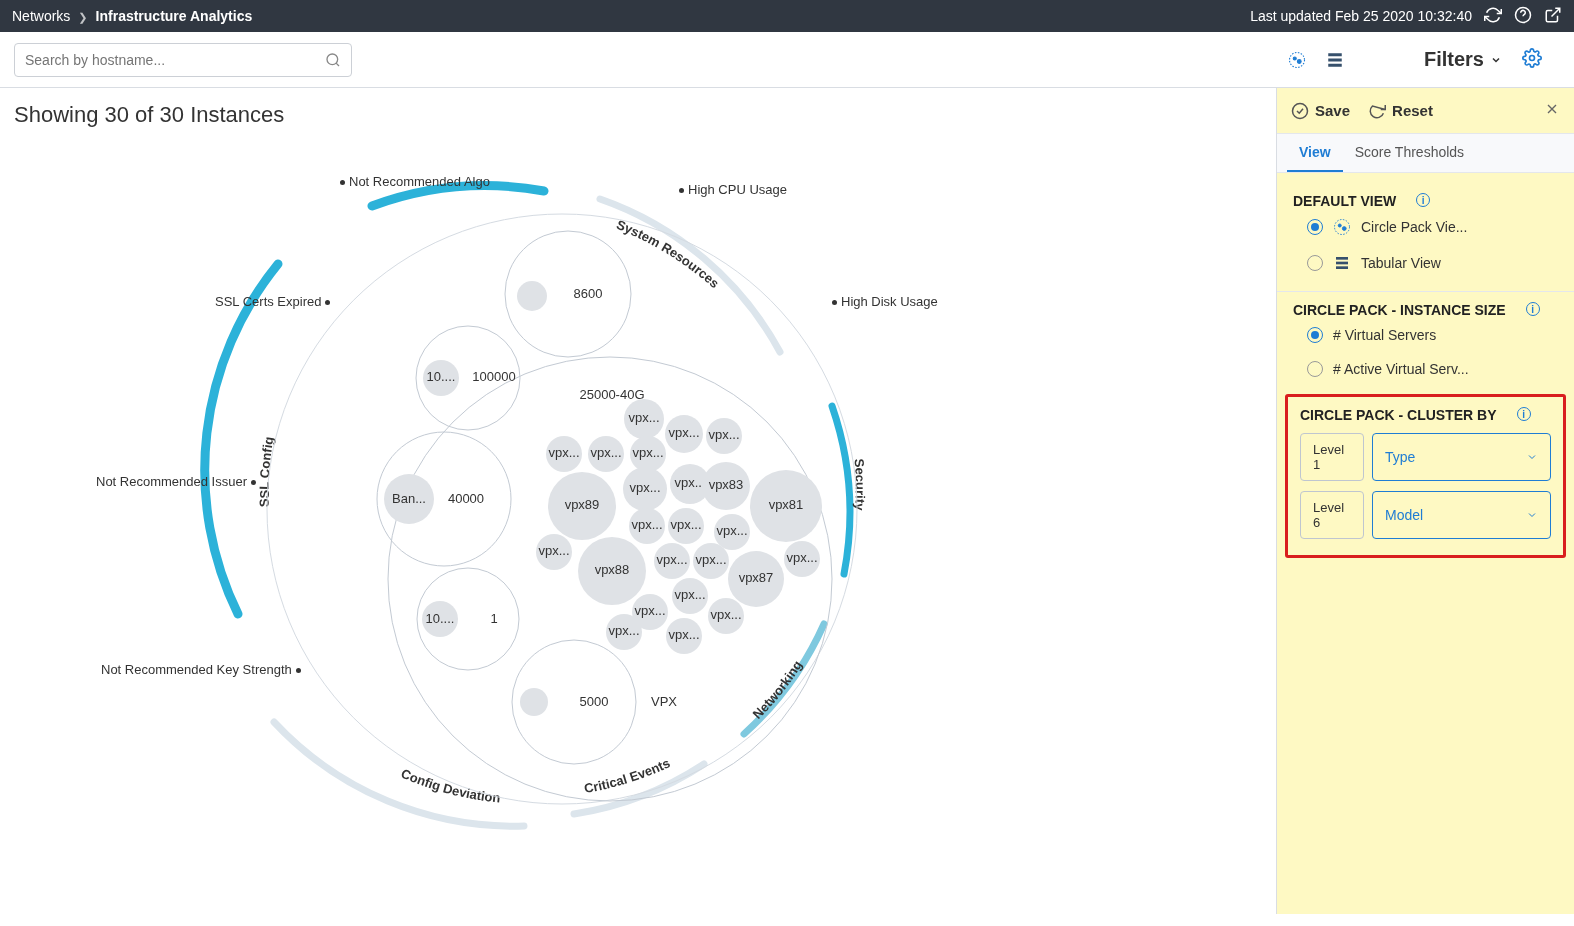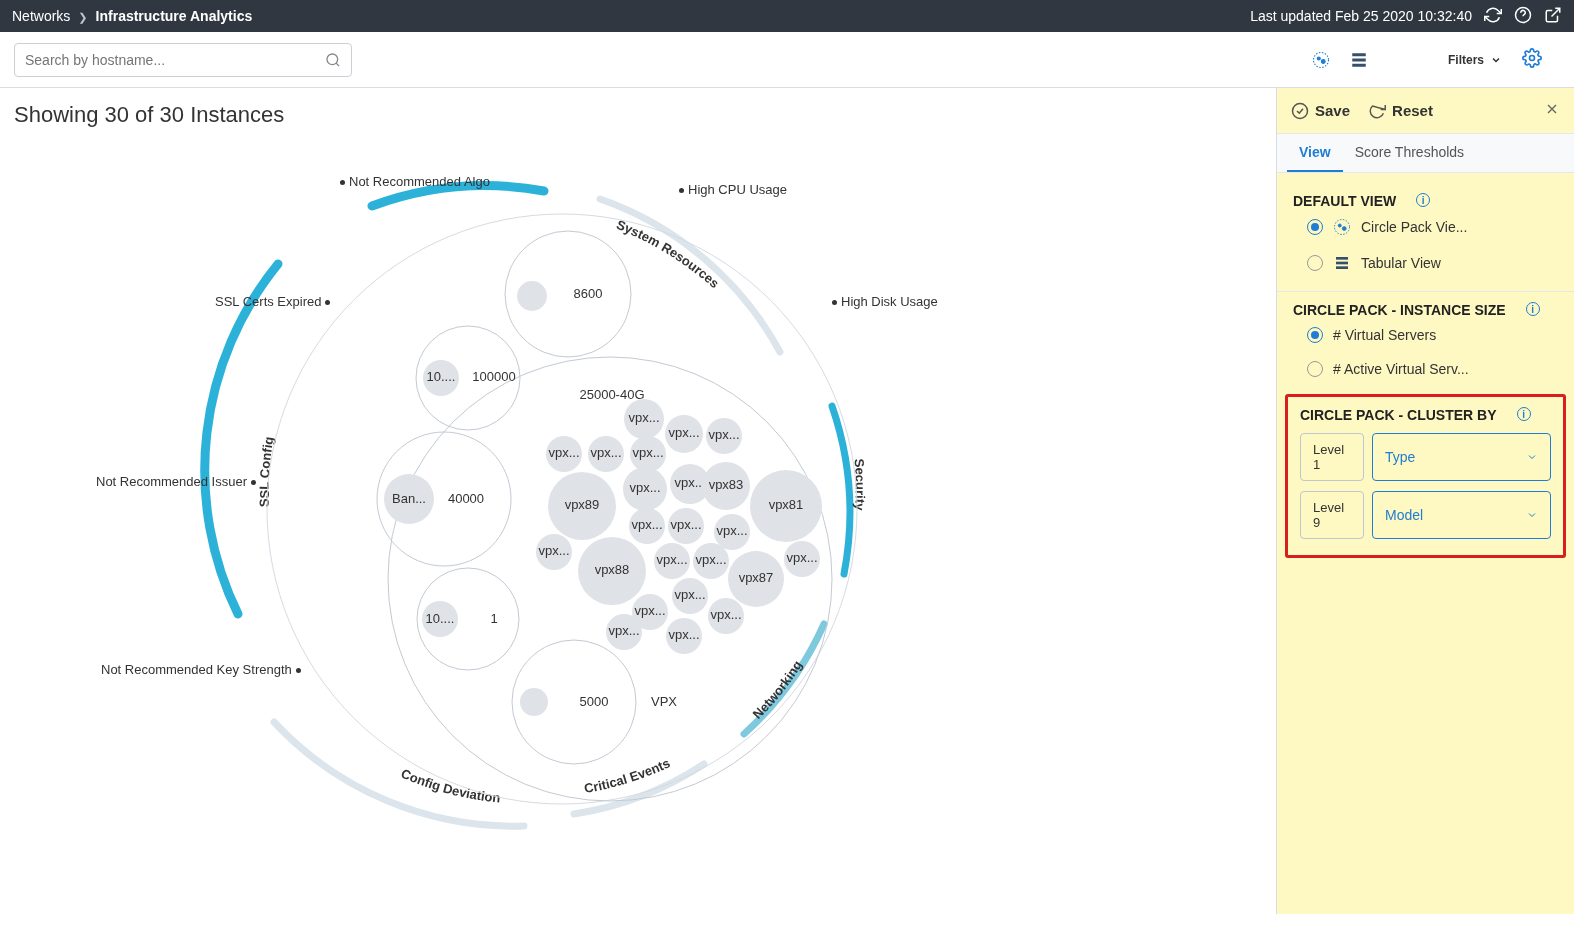--- a/index.html
+++ b/index.html
@@ -7,21 +7,21 @@
 .topbar{background:#303741;color:#fff;height:32px;display:flex;align-items:center;padding:0 12px;font-size:14px}
 .bc{display:flex;align-items:flex-end;gap:8px}
 .bc a{color:#fff;text-decoration:none}
 .bc .chev{font-size:11px;opacity:.7}
 .topbar .right{margin-left:auto;display:flex;align-items:center;gap:12px}
 .topbar .right svg{cursor:pointer}
 .subbar{height:56px;border-bottom:1px solid #d9dde3;display:flex;align-items:center;padding:18px 14px}
 .search{width:338px;height:34px;border:1px solid #ccd0d6;border-radius:4px;display:flex;align-items:center;padding:0 10px;color:#888}
 .search input{flex:1;border:0;outline:0;font-size:14px;background:transparent}
 .subbar .ricons{margin-left:auto;display:flex;align-items:center;gap:20px;padding-right:18px}
-.filters-btn{display:flex;align-items:center;gap:6px;font-size:12px;color:#333;cursor:pointer;font-weight:600}
+.filters-btn{display:flex;align-items:center;gap:6px;font-size:20px;color:#333;cursor:pointer;font-weight:600}
 .filters-btn svg{color:#333}
 .gearbtn svg{color:#1f7dd4}
 .body{display:flex}
 .main{flex:1;padding:14px 0 0 14px;position:relative}
 .showing{font-size:22px;color:#333;margin-bottom:6px}
 .viz{position:relative;width:920px;height:780px}
 .viz text{font-size:13px;fill:#333}
 .arclabel{font-size:14px;font-weight:600;fill:#1f3a5f}
 .bubbletxt{font-size:12px;fill:#555}
 .sidepanel{width:298px;border-left:1px solid #d9dde3;background:#fef9c3}
@@ -316,21 +316,21 @@
         <div class="lvl-row">
           <div class="lvl-label">Level 1</div>
           <div class="lvl-sel">
             <span>Type</span>
             <svg width="12" height="12" viewBox="0 0 24 24" fill="none" stroke="#1f7dd4" stroke-width="2">
                 <path d="M6 9l6 6 6-6"></path>
               </svg>
           </div>
         </div>
         <div class="lvl-row">
-          <div class="lvl-label">Level 9</div>
+          <div class="lvl-label">Level 6</div>
           <div class="lvl-sel">
             <span>Model</span>
             <svg width="12" height="12" viewBox="0 0 24 24" fill="none" stroke="#1f7dd4" stroke-width="2">
                 <path d="M6 9l6 6 6-6"></path>
               </svg>
           </div>
         </div>
       </div>
     </div>
   </div>

